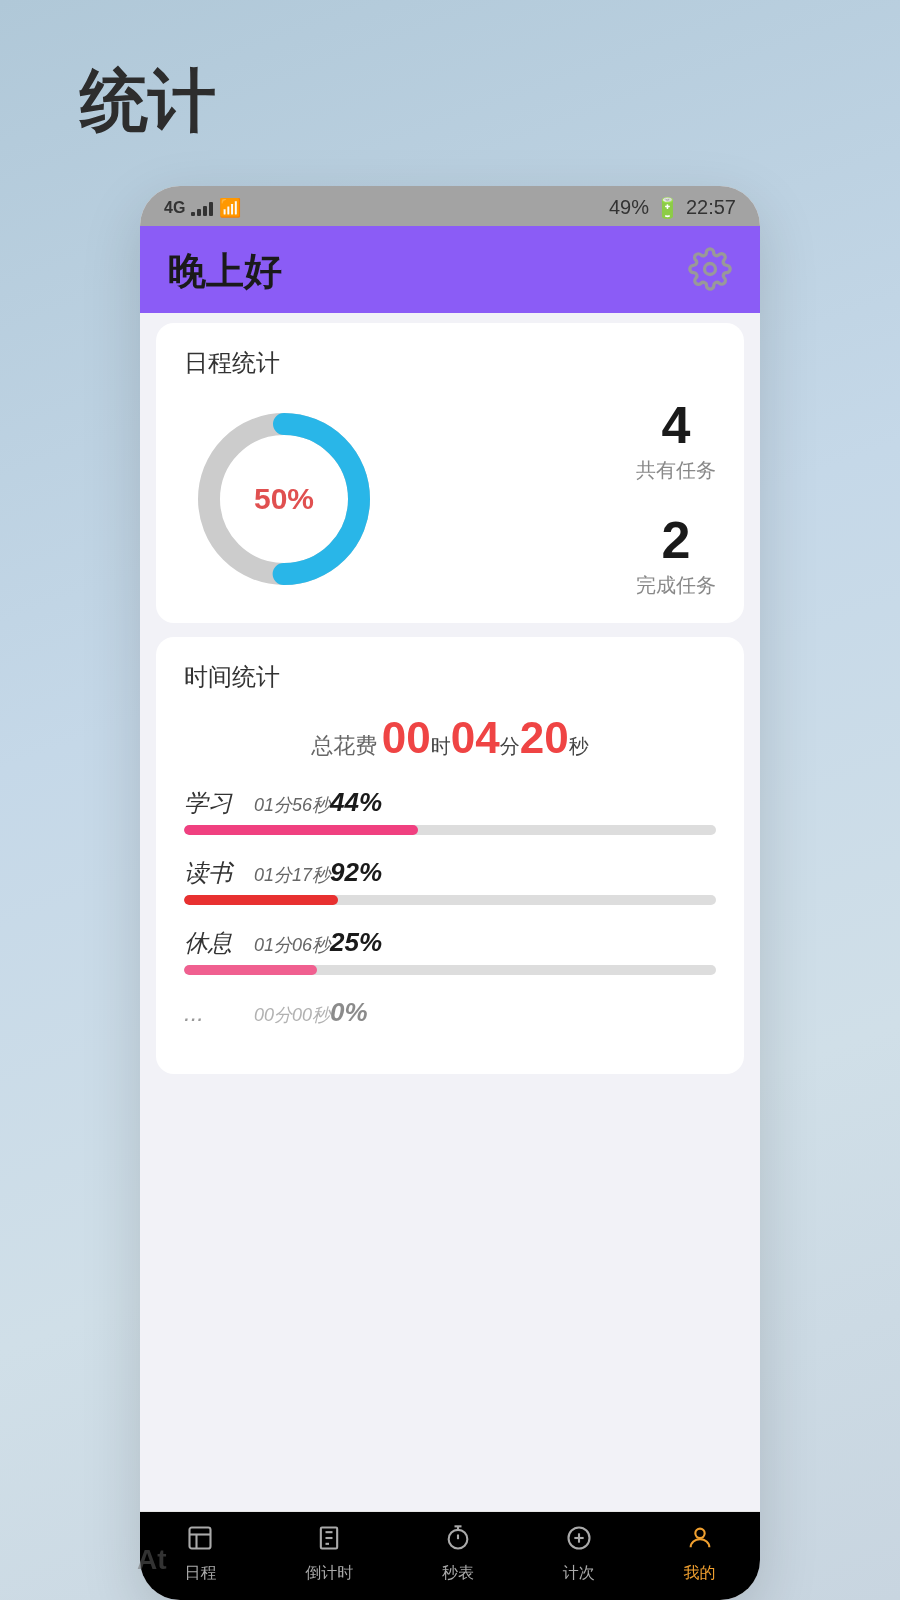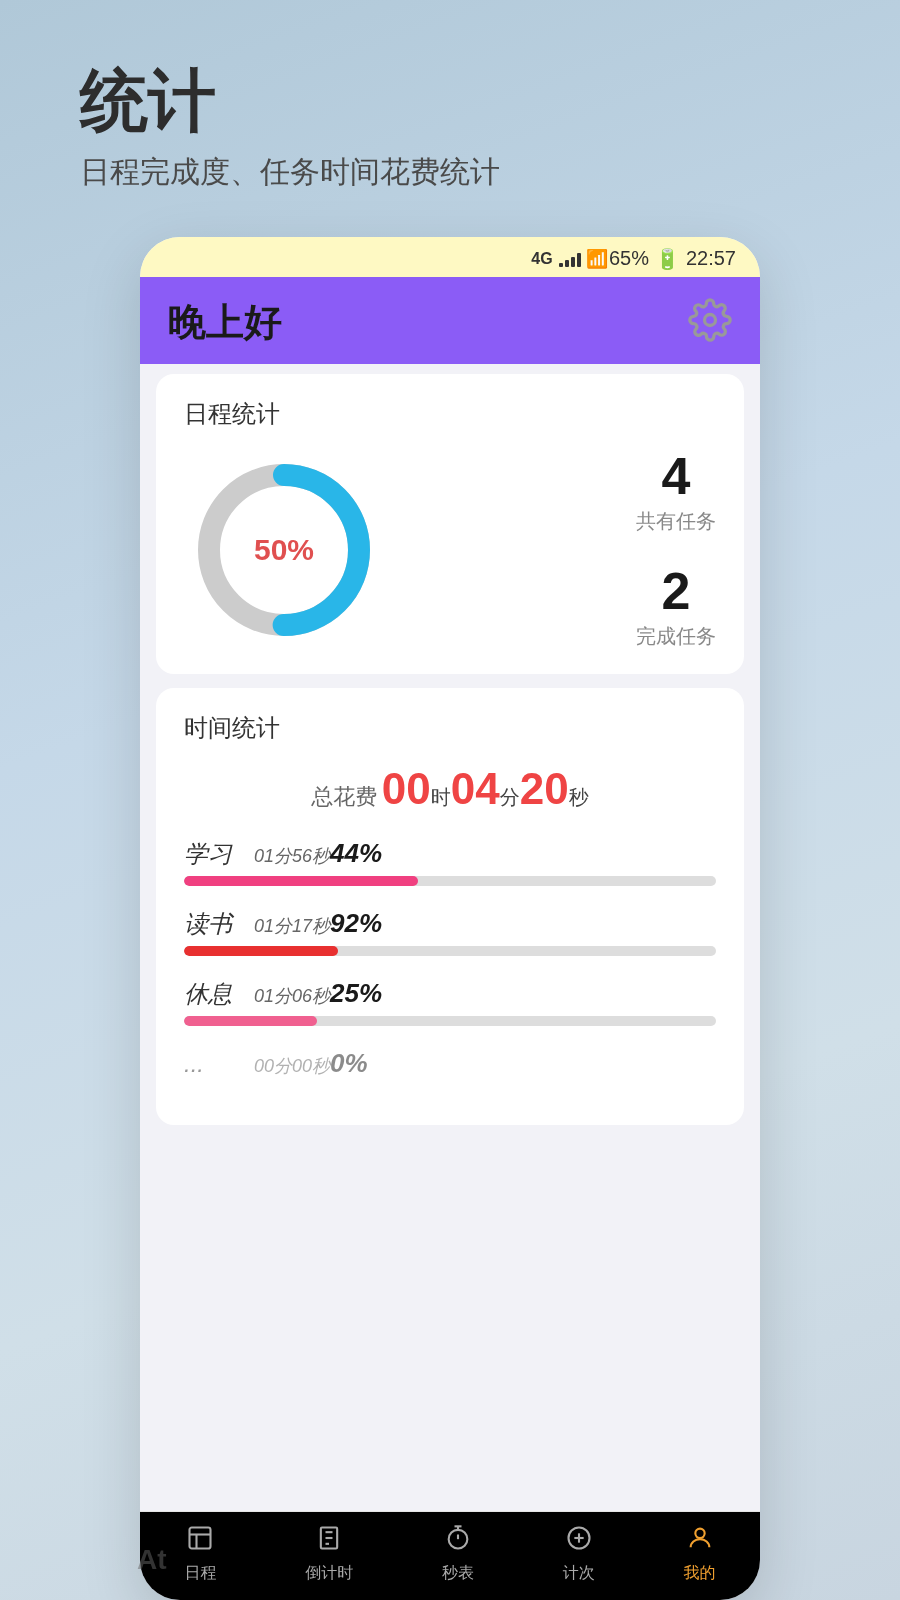--- a/index.html
+++ b/index.html
@@ -39,23 +39,23 @@
       border-radius: 40px;
       box-shadow: 0 20px 60px rgba(0,0,0,0.15);
       overflow: hidden;
       flex: 1;
       display: flex;
       flex-direction: column;
     }
 
     
     .status-bar {
-      background: #fef9c3;
-      display: flex;
-      justify-content: flex-end;
+      background: #a3a3a3;
+      display: flex;
+      justify-content: space-between;
       align-items: center;
       padding: 10px 24px 6px;
       font-size: 20px;
       color: #333;
     }
     .status-left {
       display: flex;
       align-items: center;
       gap: 6px;
     }
@@ -248,38 +248,37 @@
       width: 4px;
       background: #333;
       border-radius: 1px;
     }
   </style>
 </head>
 <body>
 
 <div class="page-header">
   <div class="page-title">统计</div>
-  <div class="page-subtitle">日程完成度、任务时间花费统计</div>
 </div>
 
 <div class="phone-frame">
 
   <div class="status-bar">
     <div class="status-left">
       <span style="font-size:16px;font-weight:600;">4G</span>
       <div class="signal-bars">
         <div class="bar" style="height:4px;"></div>
         <div class="bar" style="height:7px;"></div>
         <div class="bar" style="height:10px;"></div>
         <div class="bar" style="height:14px;"></div>
       </div>
       <span style="font-size:18px;">📶</span>
     </div>
     <div class="status-right">
-      <span>65%</span>
+      <span>49%</span>
       <span>🔋</span>
       <span>22:57</span>
     </div>
   </div>
 
   <div class="app-header">
     <div class="greeting">晚上好</div>
     <div>
       <svg class="gear-icon" viewBox="0 0 24 24" fill="none" stroke="#999" stroke-width="1.8">
         <circle cx="12" cy="12" r="3"></circle>

